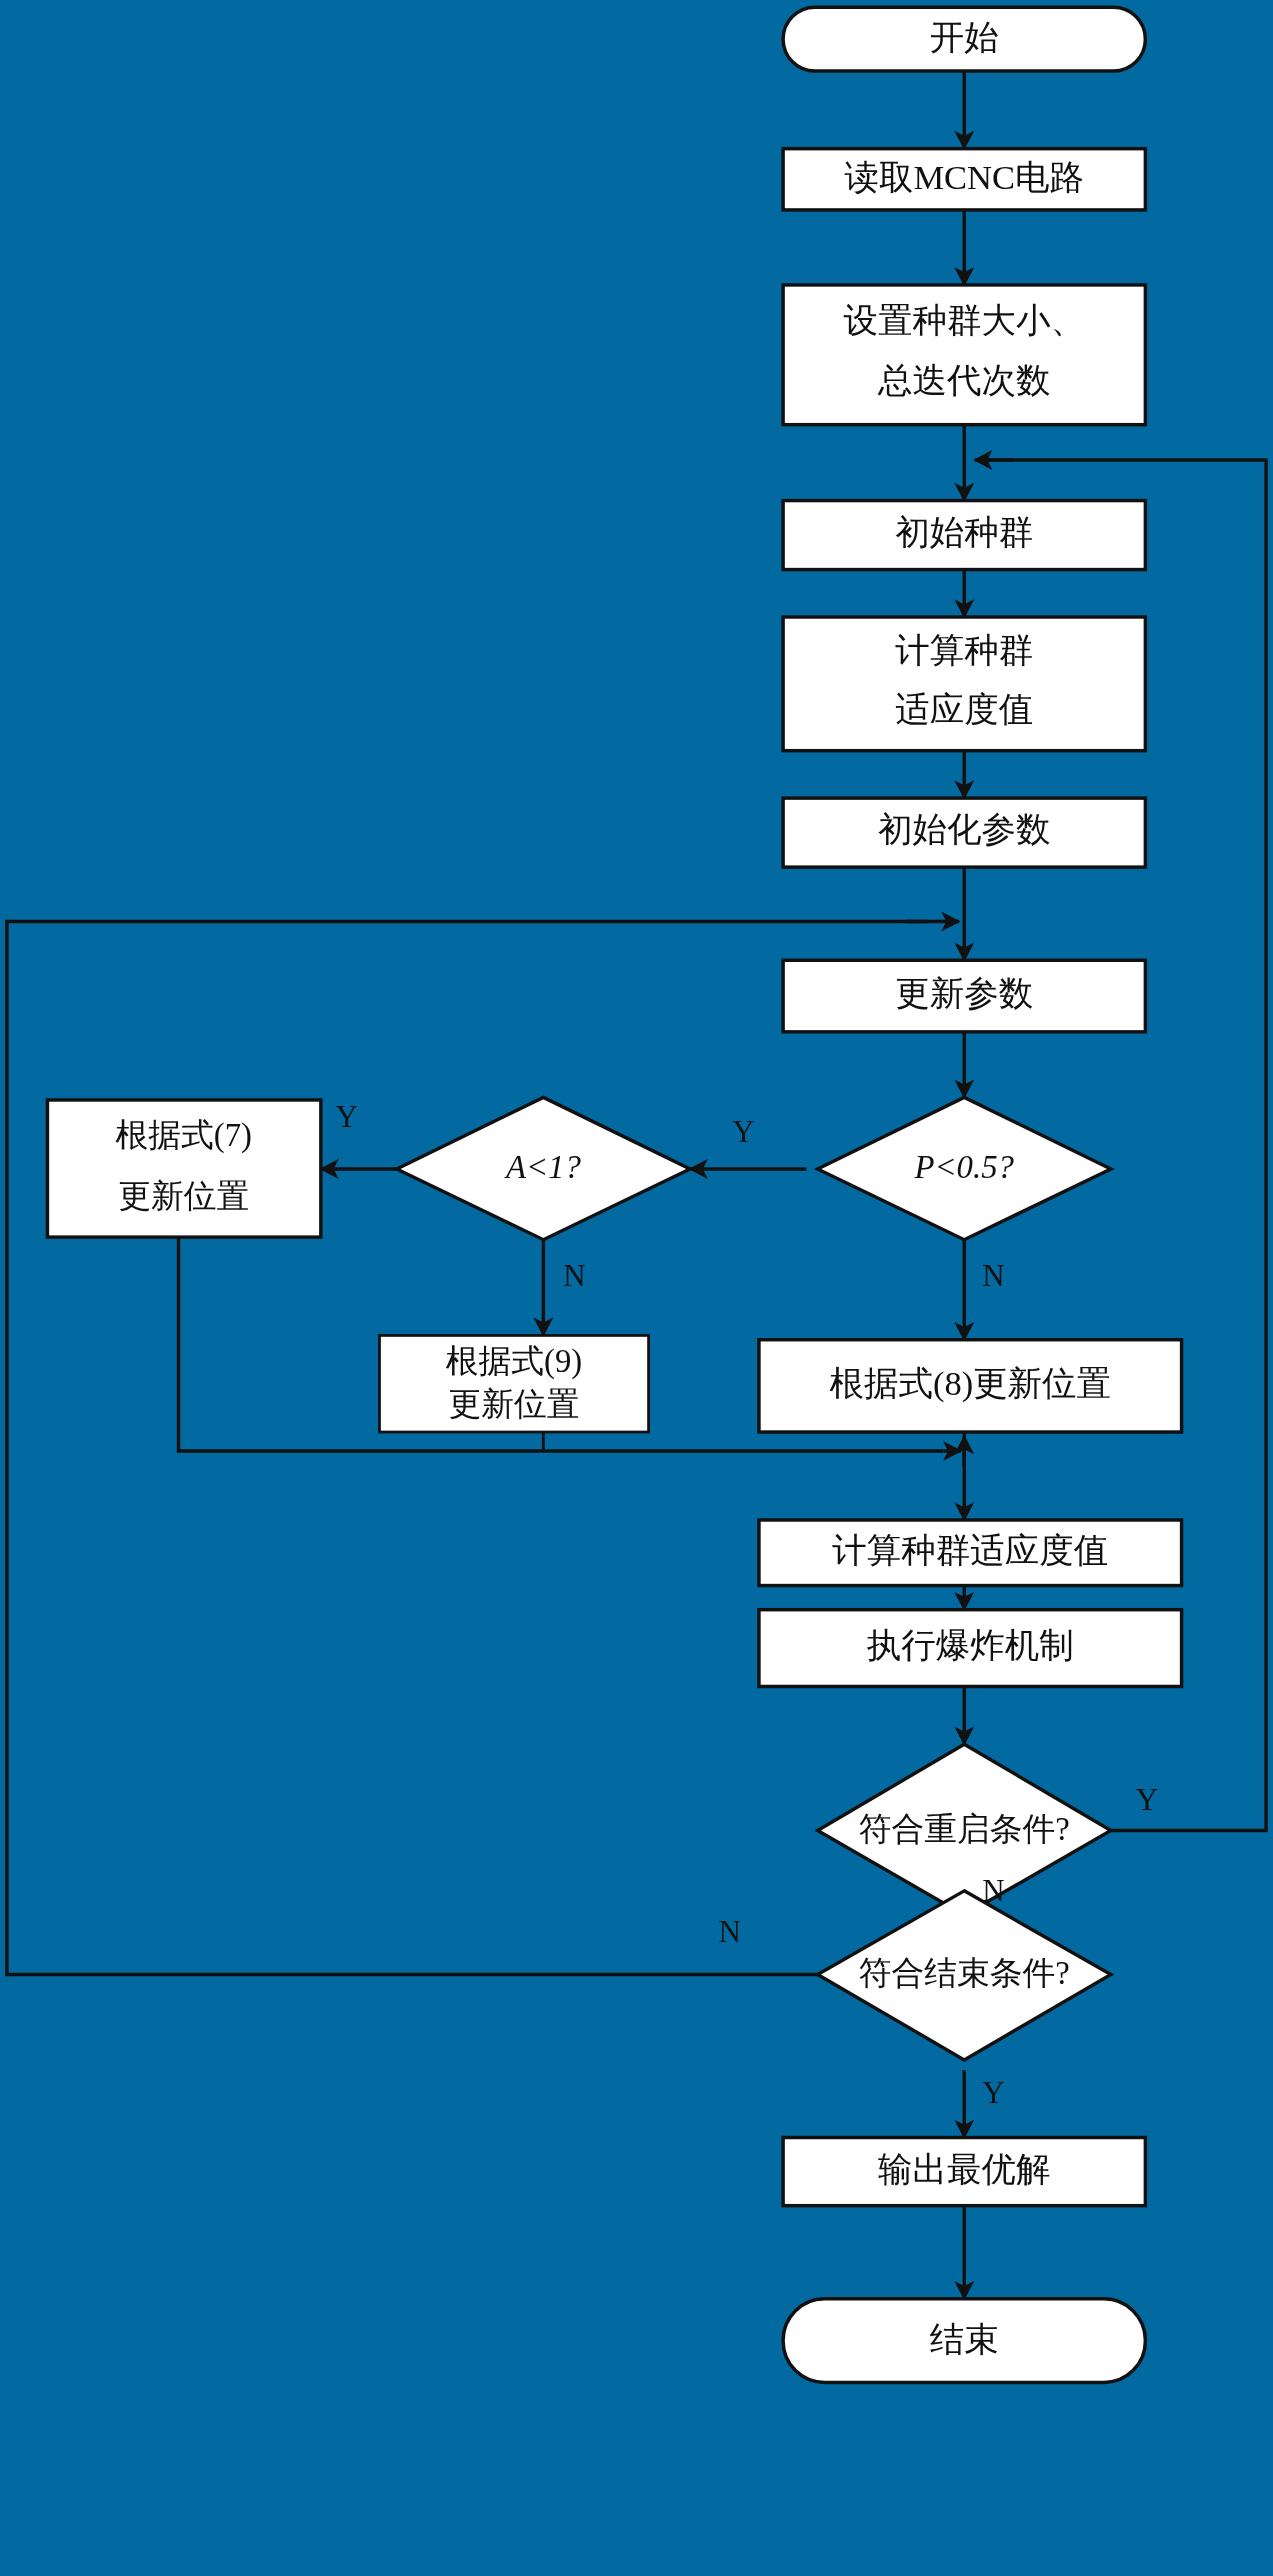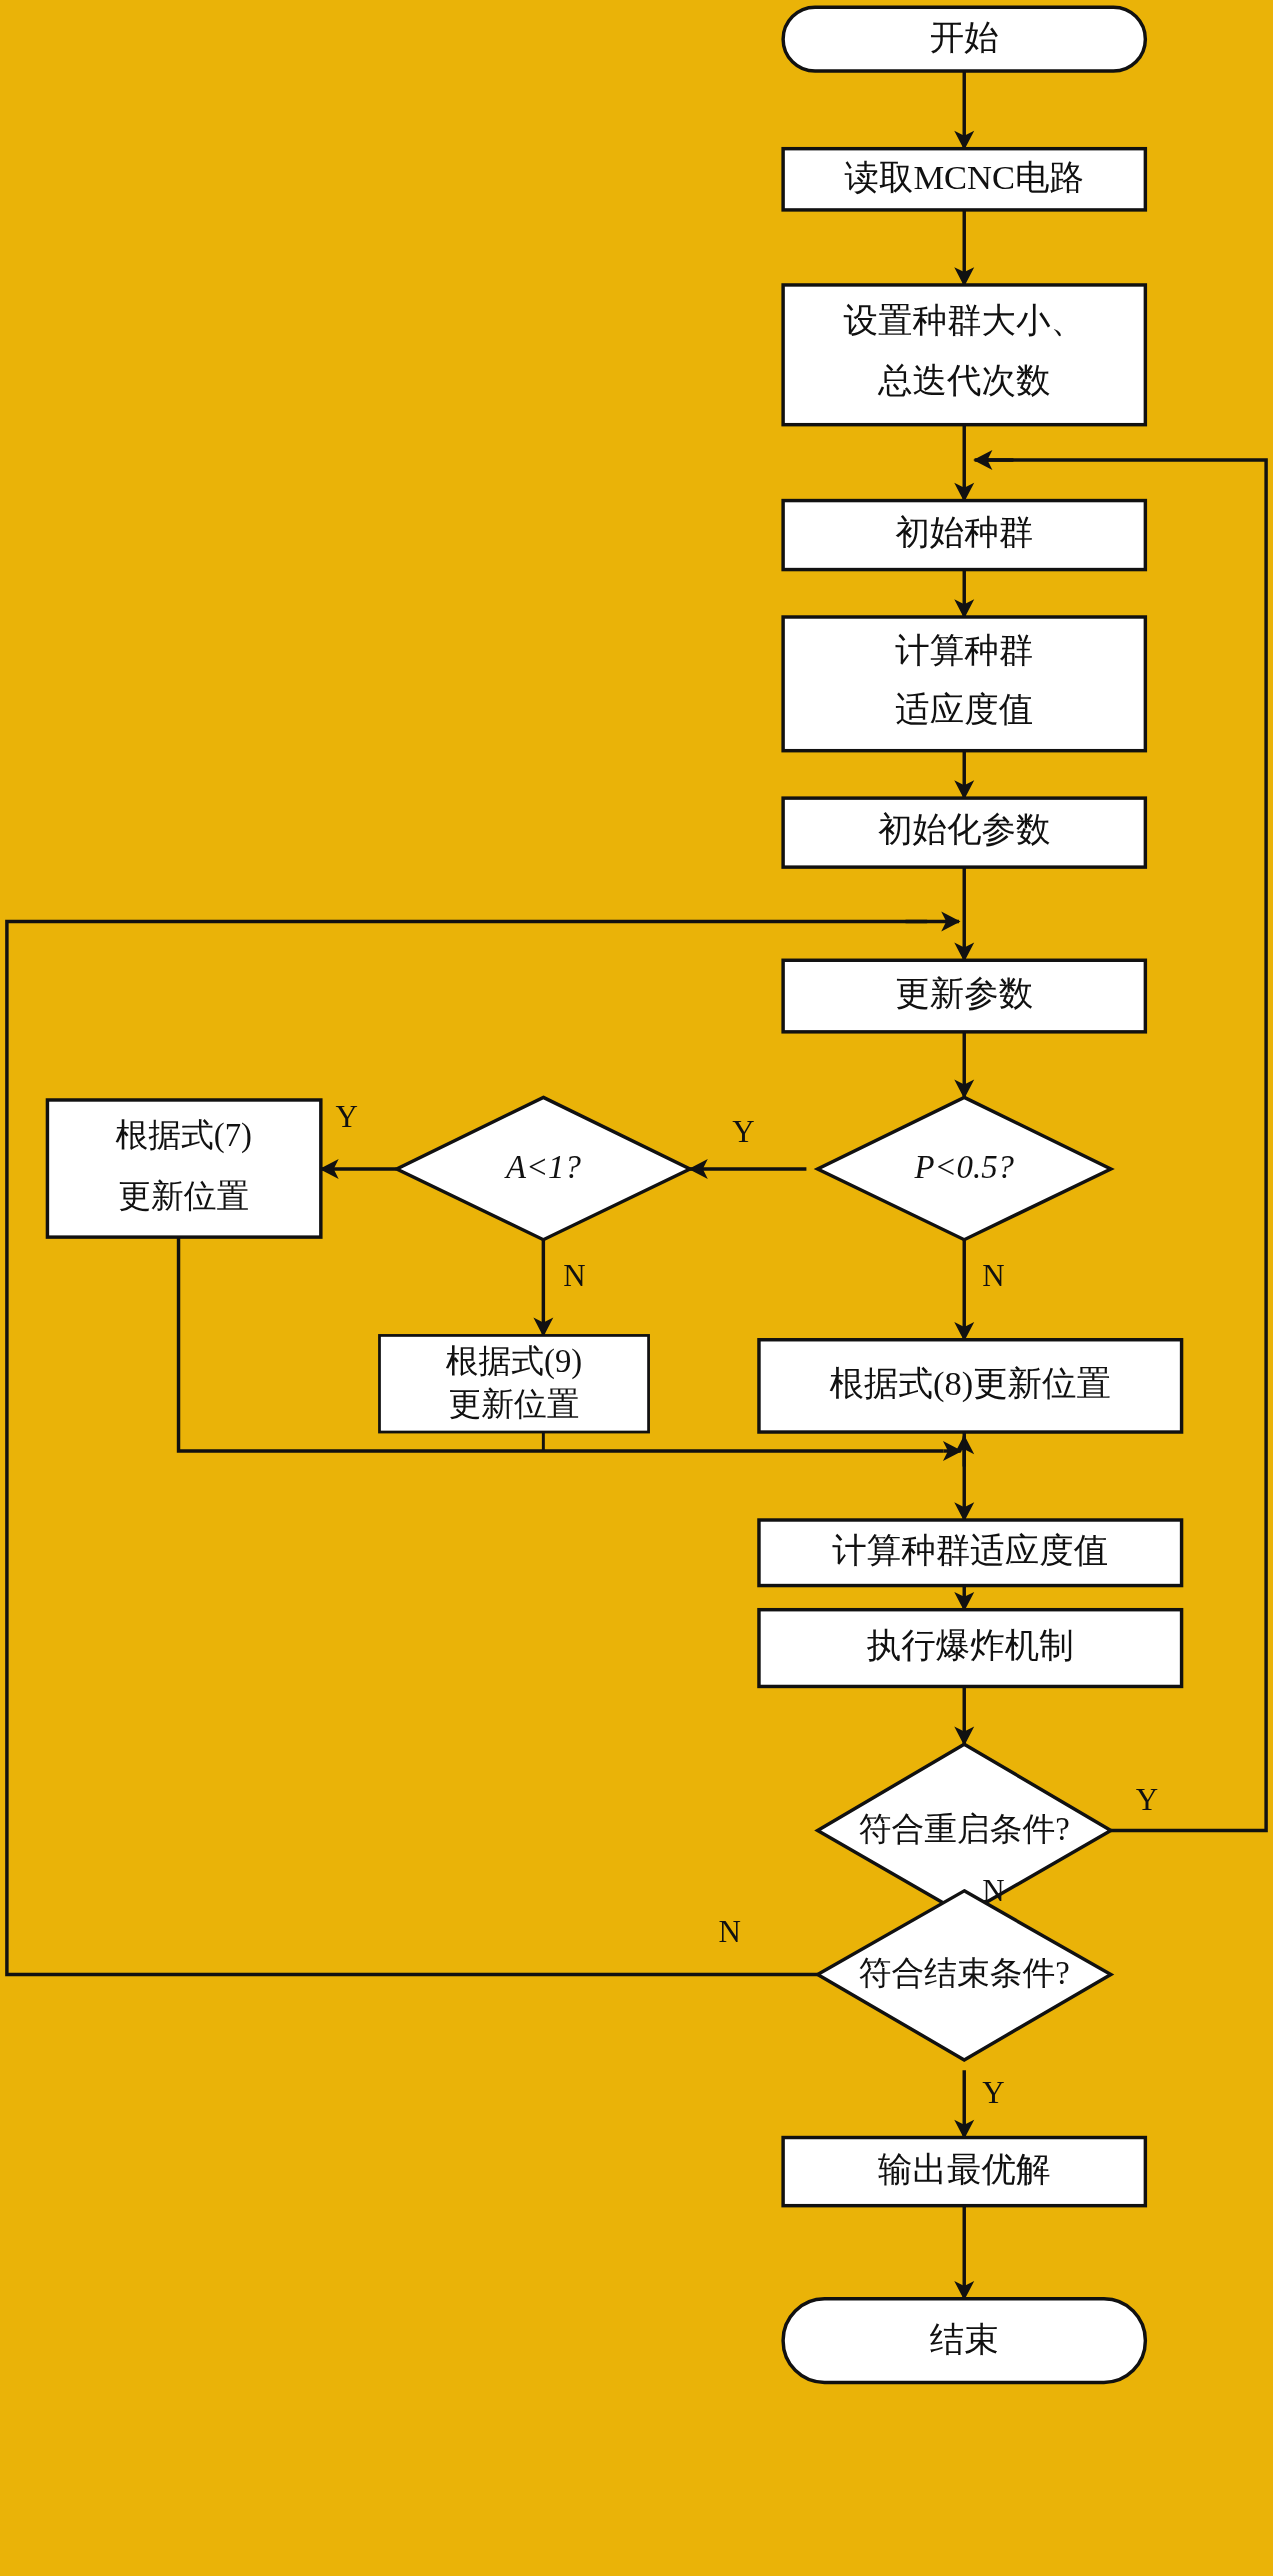--- a/index.html
+++ b/index.html
@@ -1,17 +1,17 @@
 <!DOCTYPE html>
 <html style="font-size:14px"><head>
 <meta charset="utf-8">
 <style>
   html,body{margin:0;padding:0;background:#ffffff;}
   body{font-family:"Liberation Serif","DejaVu Serif",serif;}
-  #stage{position:relative;width:1273px;height:2576px;background:#eab308;overflow:hidden;}
+  #stage{position:relative;width:1273px;height:2576px;background:#0369a1;overflow:hidden;}
   #flow{position:absolute;left:0;top:0;width:1273px;height:2576px;}
   .node-text{font-family:"Liberation Serif","DejaVu Serif",serif;fill:#111;
              text-anchor:middle;dominant-baseline:middle;}
   .t-cn{font-size:40px;}
   .t-cn-sm{font-size:38px;}
   .t-term{font-size:40px;}
   .t-cond{font-size:38px;font-style:italic;}
   .t-label{font-size:36px;font-style:normal;}
   .shape{fill:#ffffff;stroke:#111111;stroke-width:4;}
   .shape-thin{fill:#ffffff;stroke:#111111;stroke-width:3.2;}

